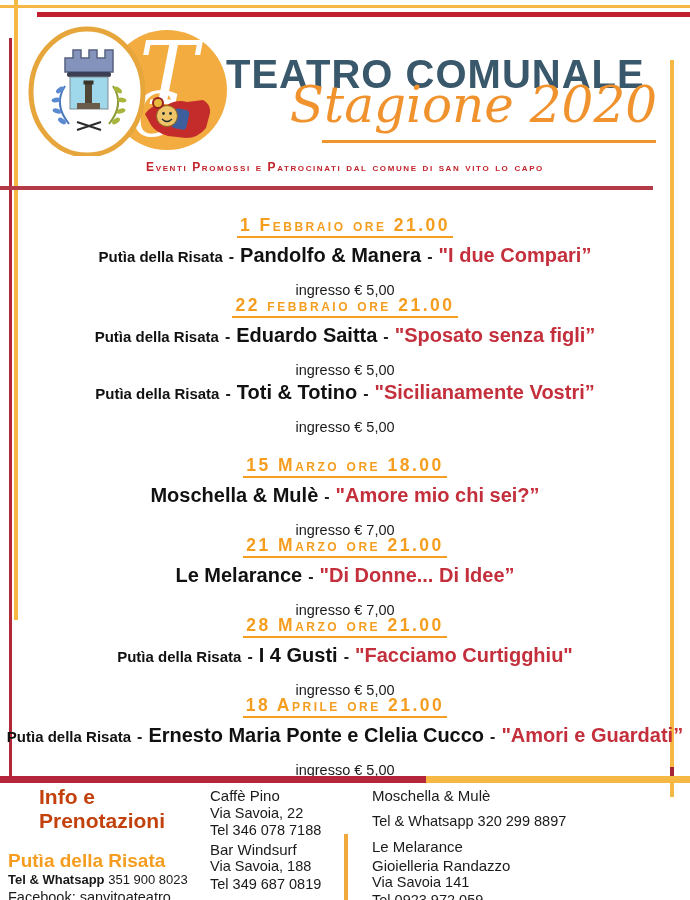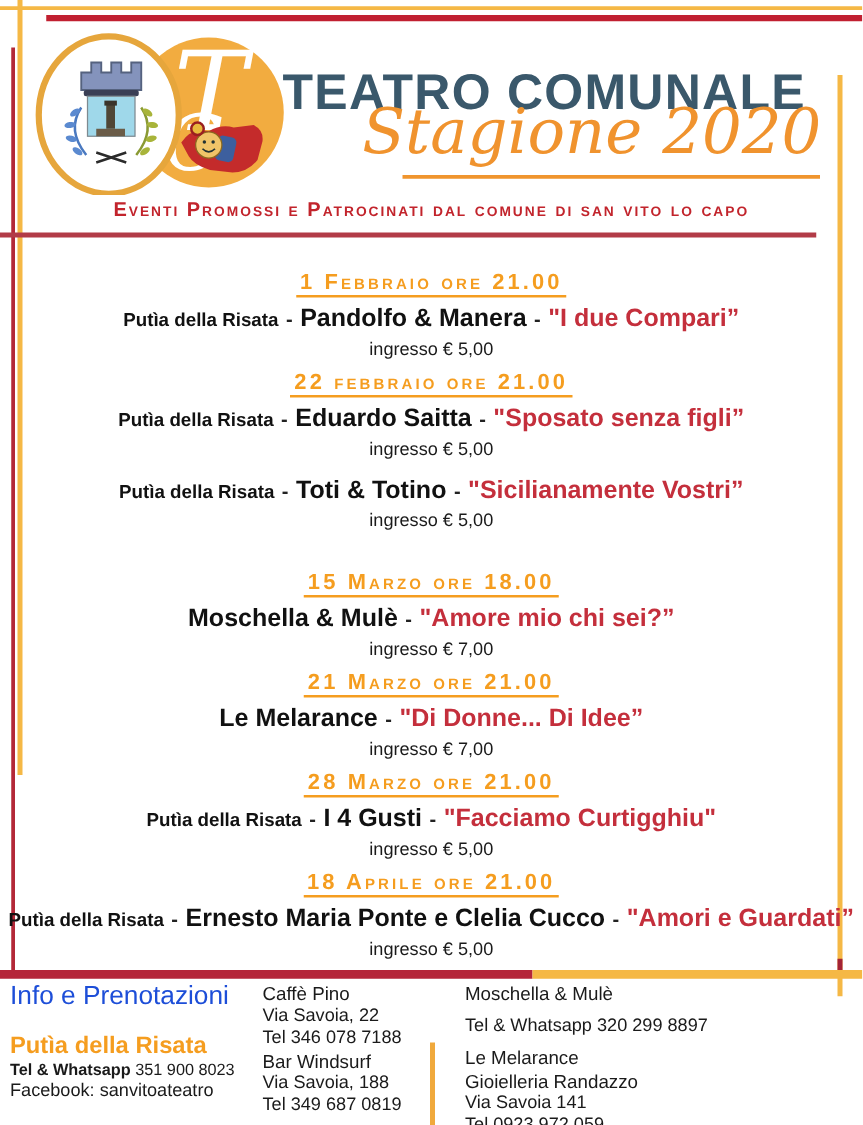--- a/index.html
+++ b/index.html
@@ -26,42 +26,42 @@
     left:226px;top:52px;font-size:40px;font-weight:700;letter-spacing:1px;
     color:#3A586B;white-space:nowrap;
   }
   .season{
     right:33px;top:78px;font-family:"DejaVu Serif",serif;font-style:italic;
     font-size:50px;color:#F0932E;white-space:nowrap;line-height:1.1;
   }
   .season-underline{left:322px;top:140px;width:334px;height:3px;background:#F0952E;}
   .subtitle{
     left:0;top:160px;width:690px;text-align:center;font-variant:small-caps;
-    font-weight:700;font-size:16px;letter-spacing:1.6px;color:#C2242C;
+    font-weight:700;font-size:12px;letter-spacing:1.6px;color:#C2242C;
   }
 
   
   #events{position:absolute;left:0;top:215px;width:690px;text-align:center;}
   .event{height:80px;display:flex;flex-direction:column;align-items:center;justify-content:flex-start;}
   .event-date{
     display:inline-block;font-variant:small-caps;font-weight:700;font-size:17.5px;
     letter-spacing:2.5px;color:#F59D1F;border-bottom:2.5px solid #F59D1F;
     padding:0 3px 1px 3px;line-height:1.15;
   }
   .event-main{margin-top:5px;white-space:nowrap;line-height:24px;}
   .ev-company{font-size:15px;font-weight:700;color:#111;}
   .ev-sep{font-size:16px;font-weight:700;color:#222;margin:0 6px;}
   .ev-artist{font-size:20px;font-weight:700;color:#111;}
   .ev-show{font-size:20px;font-weight:700;color:#C42F3C;}
-  .event-price{margin-top:3px;font-size:14.5px;color:#1a1a1a;}
+  .event-price{margin-top:13px;font-size:14.5px;color:#1a1a1a;}
 
   
   .f-col{position:absolute;}
   .f-col1{left:8px;top:785px;width:200px;}
-  .info-title{font-size:21px;font-weight:400;color:#1d4ed8;}
+  .info-title{font-size:21px;font-weight:700;color:#c2410c;margin-left:31px;}
   .brand{font-size:19px;font-weight:700;color:#F59D1F;margin-top:17px;}
   .tel-line{font-size:13px;}
   .tel-line b{font-weight:700;}
   .fb-line{font-size:14.5px;margin-top:2px;}
   .f-col2{left:210px;top:786px;width:140px;}
   .f-col3{left:372px;top:786px;width:230px;}
   .f-line{font-size:14.5px;line-height:17.5px;}
   .f-bold{font-weight:400;font-size:15px;margin-top:1px;}
   .f-gap{margin-top:8px;}
 </style>

